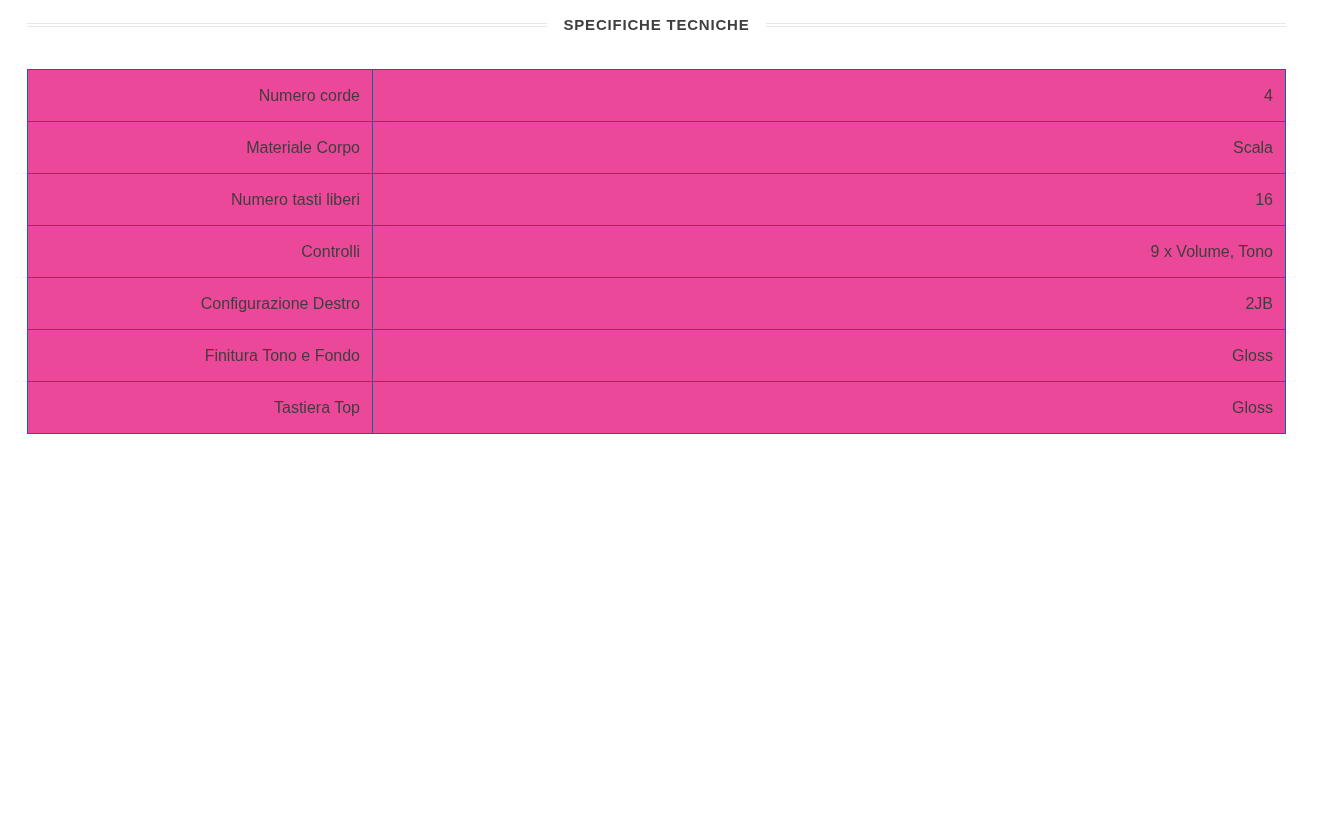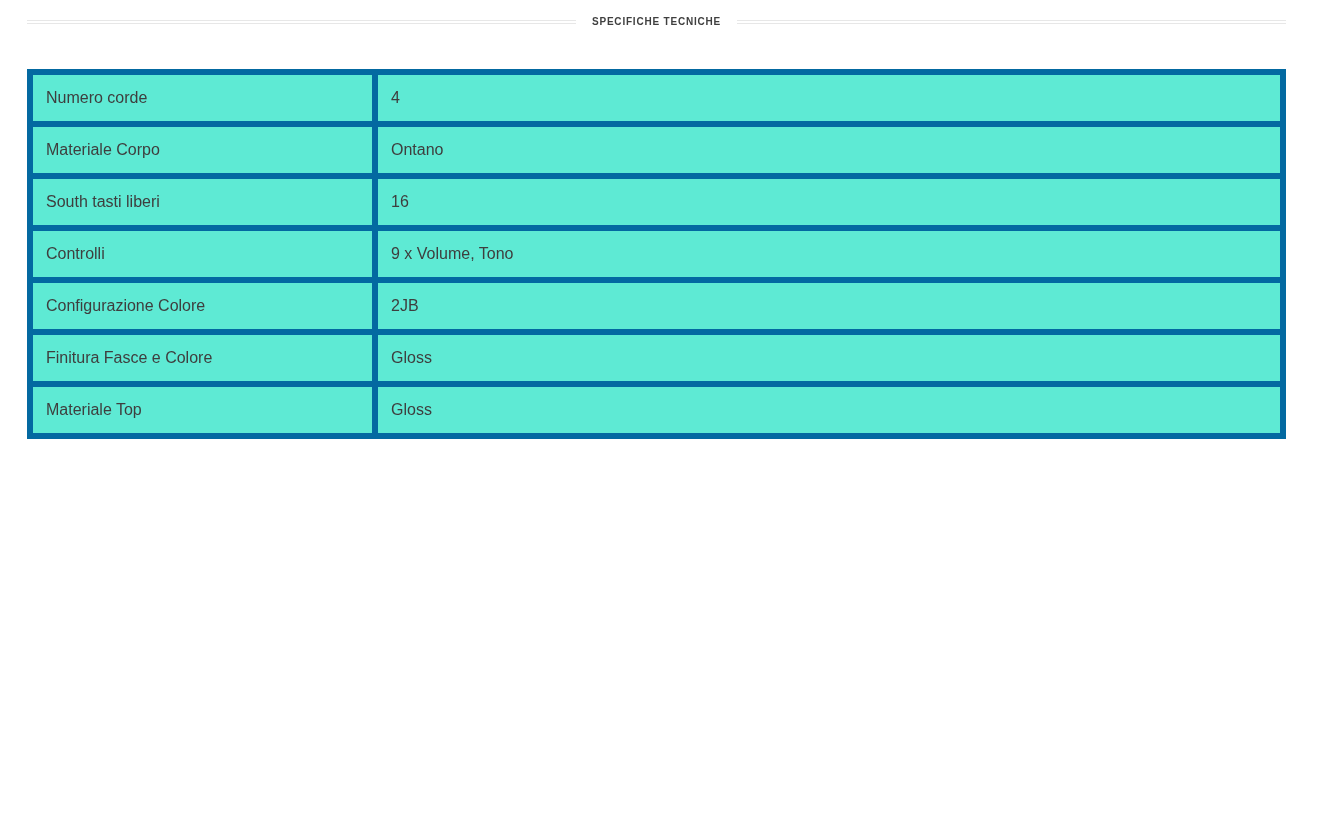--- a/index.html
+++ b/index.html
@@ -28,46 +28,47 @@
   }
   .header-rule {
     flex: 1 1 auto;
     height: 4px;
     border-top: 1px solid #e7e7e7;
     border-bottom: 1px solid #e7e7e7;
   }
   .section-title {
     flex: 0 0 auto;
     padding: 0 16px;
-    font-size: 10px;
+    font-size: 15px;
     font-weight: bold;
     letter-spacing: 0.8px;
     color: #3f3f3f;
     text-transform: uppercase;
     white-space: nowrap;
   }
   
   table.specs {
     position: absolute;
     left: 0;
     top: 69px;
     width: 1259px;
     border-collapse: collapse;
     table-layout: fixed;
   }
   table.specs td {
-    border: 6px solid #0369a1;
+    border: 1px solid #0369a1;
     height: 52px;
     padding: 0 12px 0 13px;
     vertical-align: middle;
     font-size: 16px;
     color: #3e3e3e;
-    background: #5eead4;
+    background: #ec4899;
     overflow: hidden;
     white-space: nowrap;
+    text-align: right;
   }
   table.specs td.spec-label { width: 345px; }
 </style>
 </head>
 <body>
 
 <div class="content">
 
   <div class="section-header">
     <span class="header-rule"></span>
@@ -78,49 +79,49 @@
   <table class="specs">
     <tbody>
   <tr>
     <td class="spec-label">Numero corde</td>
     <td class="spec-value">4</td>
   </tr>
 
 
   <tr>
     <td class="spec-label">Materiale Corpo</td>
-    <td class="spec-value">Ontano</td>
+    <td class="spec-value">Scala</td>
   </tr>
 
 
 
   <tr>
-    <td class="spec-label">South tasti liberi</td>
+    <td class="spec-label">Numero tasti liberi</td>
     <td class="spec-value">16</td>
   </tr>
 
 
 
   <tr>
     <td class="spec-label">Controlli</td>
     <td class="spec-value">9 x Volume, Tono</td>
   </tr>
 
   <tr>
-    <td class="spec-label">Configurazione Colore</td>
+    <td class="spec-label">Configurazione Destro</td>
     <td class="spec-value">2JB</td>
   </tr>
 
   <tr>
-    <td class="spec-label">Finitura Fasce e Colore</td>
+    <td class="spec-label">Finitura Tono e Fondo</td>
     <td class="spec-value">Gloss</td>
   </tr>
 
   <tr>
-    <td class="spec-label">Materiale Top</td>
+    <td class="spec-label">Tastiera Top</td>
     <td class="spec-value">Gloss</td>
   </tr>
 
 
 </tbody>
   </table>
 
 </div>
 
 </body></html>

